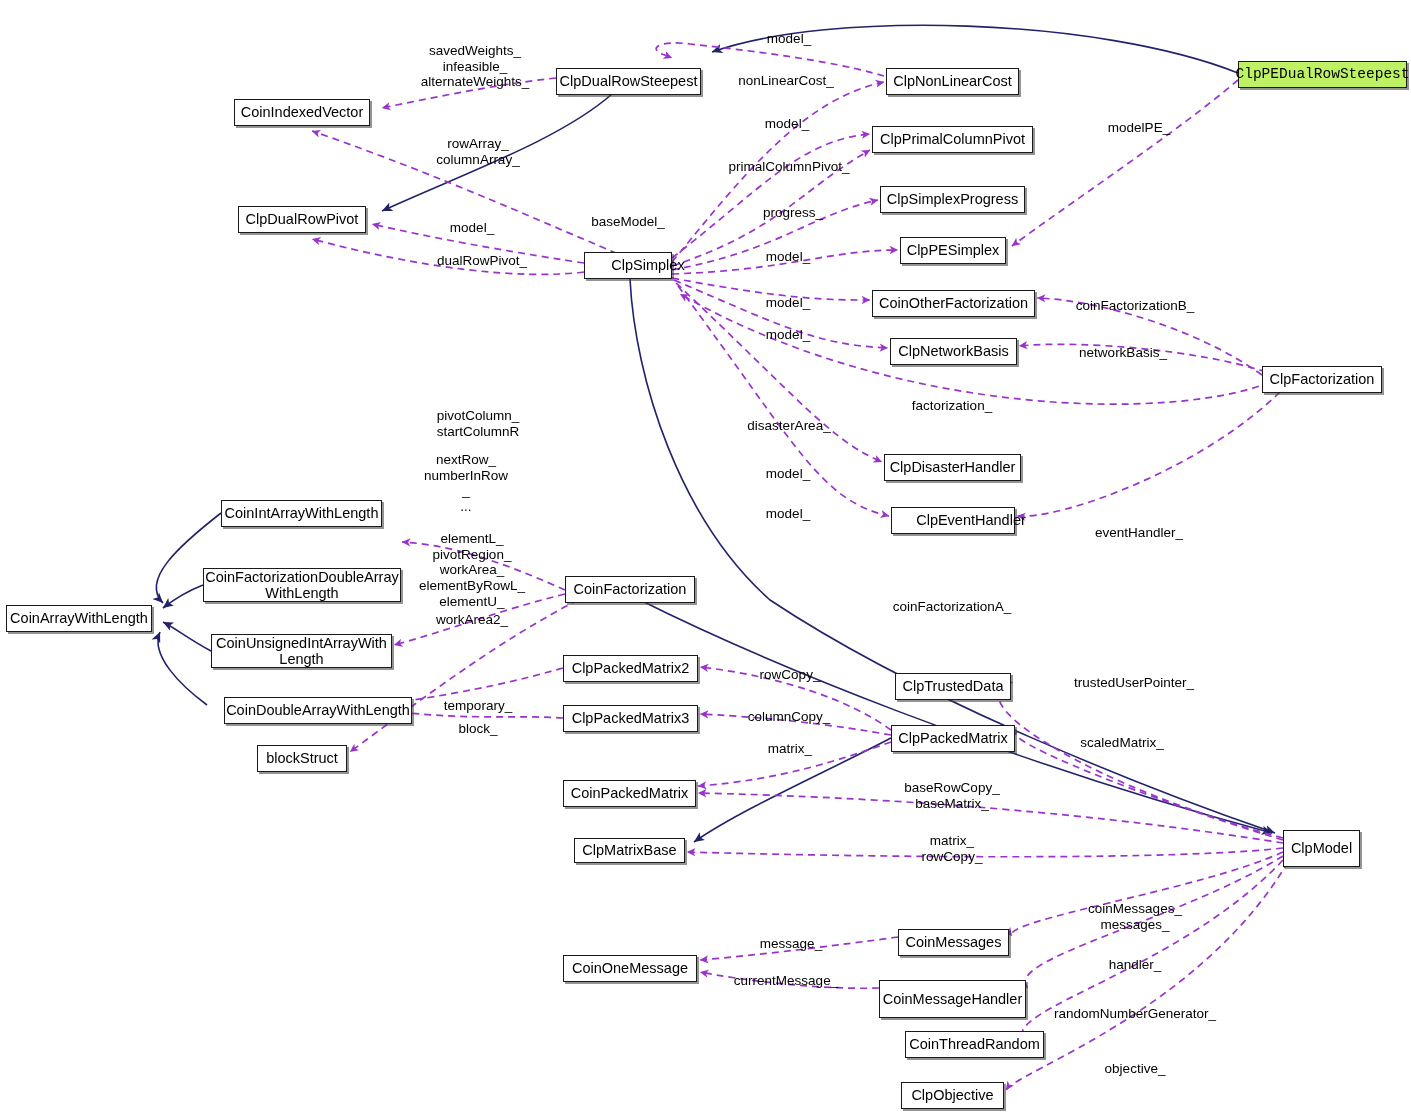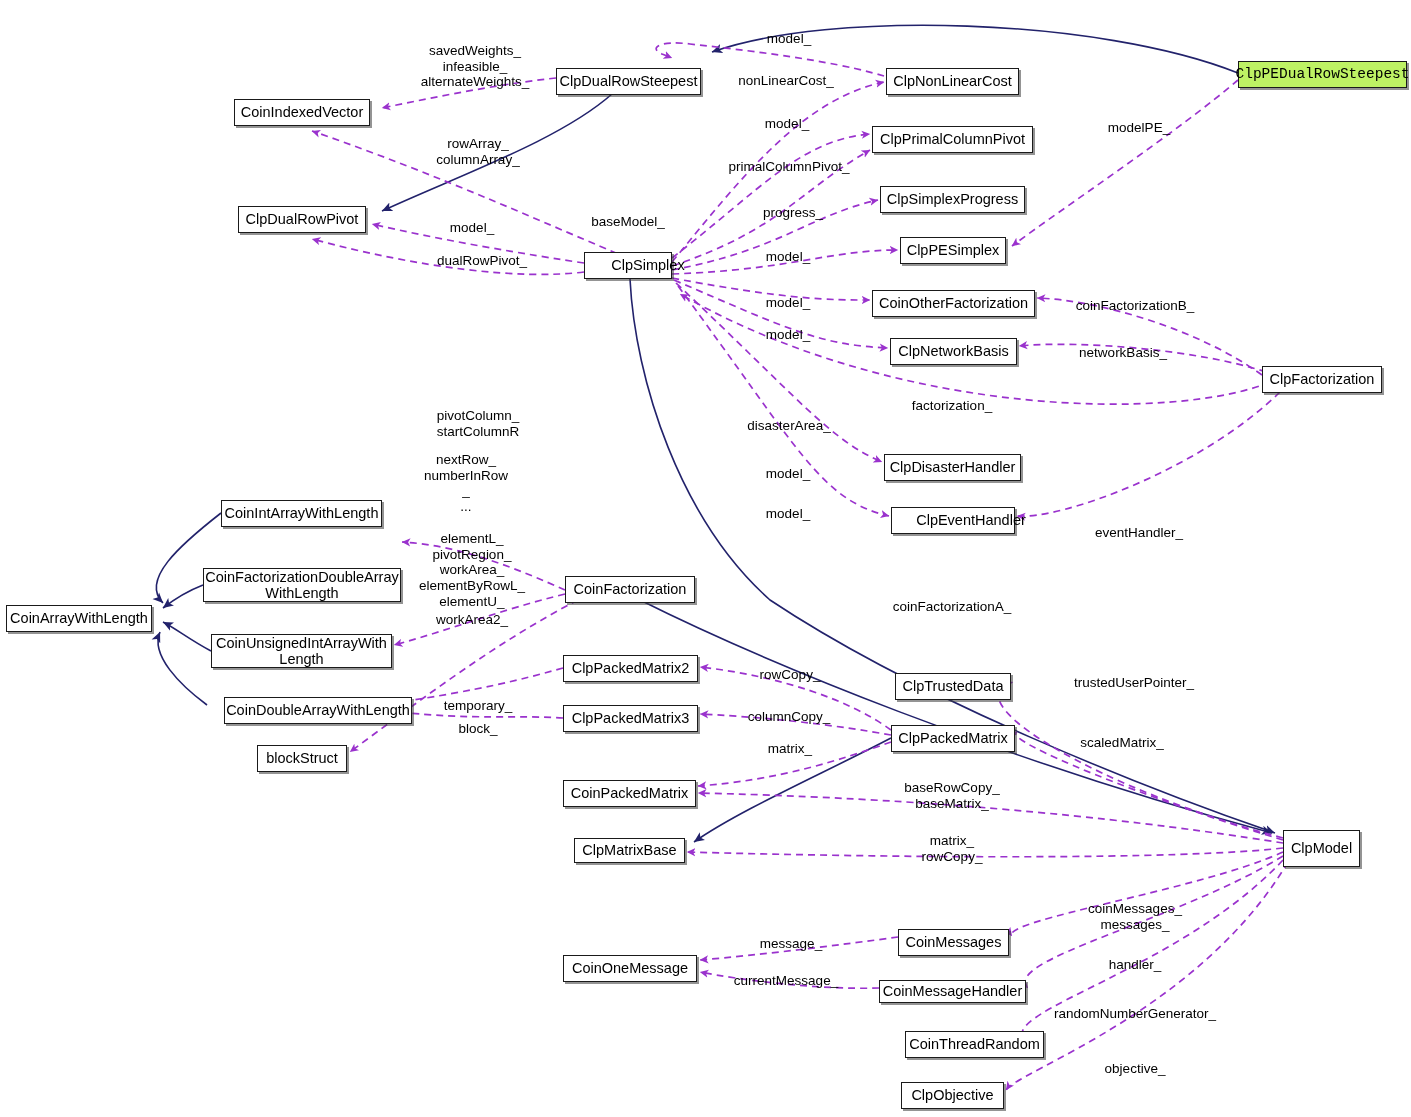--- a/index.html
+++ b/index.html
@@ -154,21 +154,21 @@
     <div class="node" style="left: 565px; top: 576px; width: 130px; height: 27px;">CoinFactorization</div>
     <div class="node" style="left: 563px; top: 655px; width: 135px; height: 27px;">ClpPackedMatrix2</div>
     <div class="node" style="left: 563px; top: 705px; width: 135px; height: 27px;">ClpPackedMatrix3</div>
     <div class="node" style="left: 563px; top: 780px; width: 133px; height: 27px;">CoinPackedMatrix</div>
     <div class="node" style="left: 574px; top: 838px; width: 111px; height: 25px;">ClpMatrixBase</div>
     <div class="node" style="left: 895px; top: 673px; width: 116px; height: 27px;">ClpTrustedData</div>
     <div class="node" style="left: 891px; top: 725px; width: 124px; height: 27px;">ClpPackedMatrix</div>
     <div class="node" style="left: 1283px; top: 830px; width: 77px; height: 37px;">ClpModel</div>
     <div class="node" style="left: 563px; top: 955px; width: 134px; height: 27px;">CoinOneMessage</div>
     <div class="node" style="left: 898px; top: 929px; width: 111px; height: 27px;">CoinMessages</div>
-    <div class="node" style="left: 879px; top: 980px; width: 147px; height: 23px;">CoinMessageHandler</div>
+    <div class="node" style="left: 879px; top: 980px; width: 147px; height: 38px;">CoinMessageHandler</div>
     <div class="node" style="left: 905px; top: 1031px; width: 139px; height: 27px; text-align: center;">CoinThreadRandom</div>
     <div class="node" style="left: 901px; top: 1082px; width: 103px; height: 27px;">ClpObjective</div>
     <div class="edge-label" style="left: 475px; top: 43px;">savedWeights_
 infeasible_
 alternateWeights_</div>
     <div class="edge-label" style="left: 789px; top: 31px;">model_</div>
     <div class="edge-label" style="left: 786px; top: 73px;">nonLinearCost_</div>
     <div class="edge-label" style="left: 1139px; top: 120px;">modelPE_</div>
     <div class="edge-label" style="left: 787px; top: 116px;">model_</div>
     <div class="edge-label" style="left: 478px; top: 136px;">rowArray_

